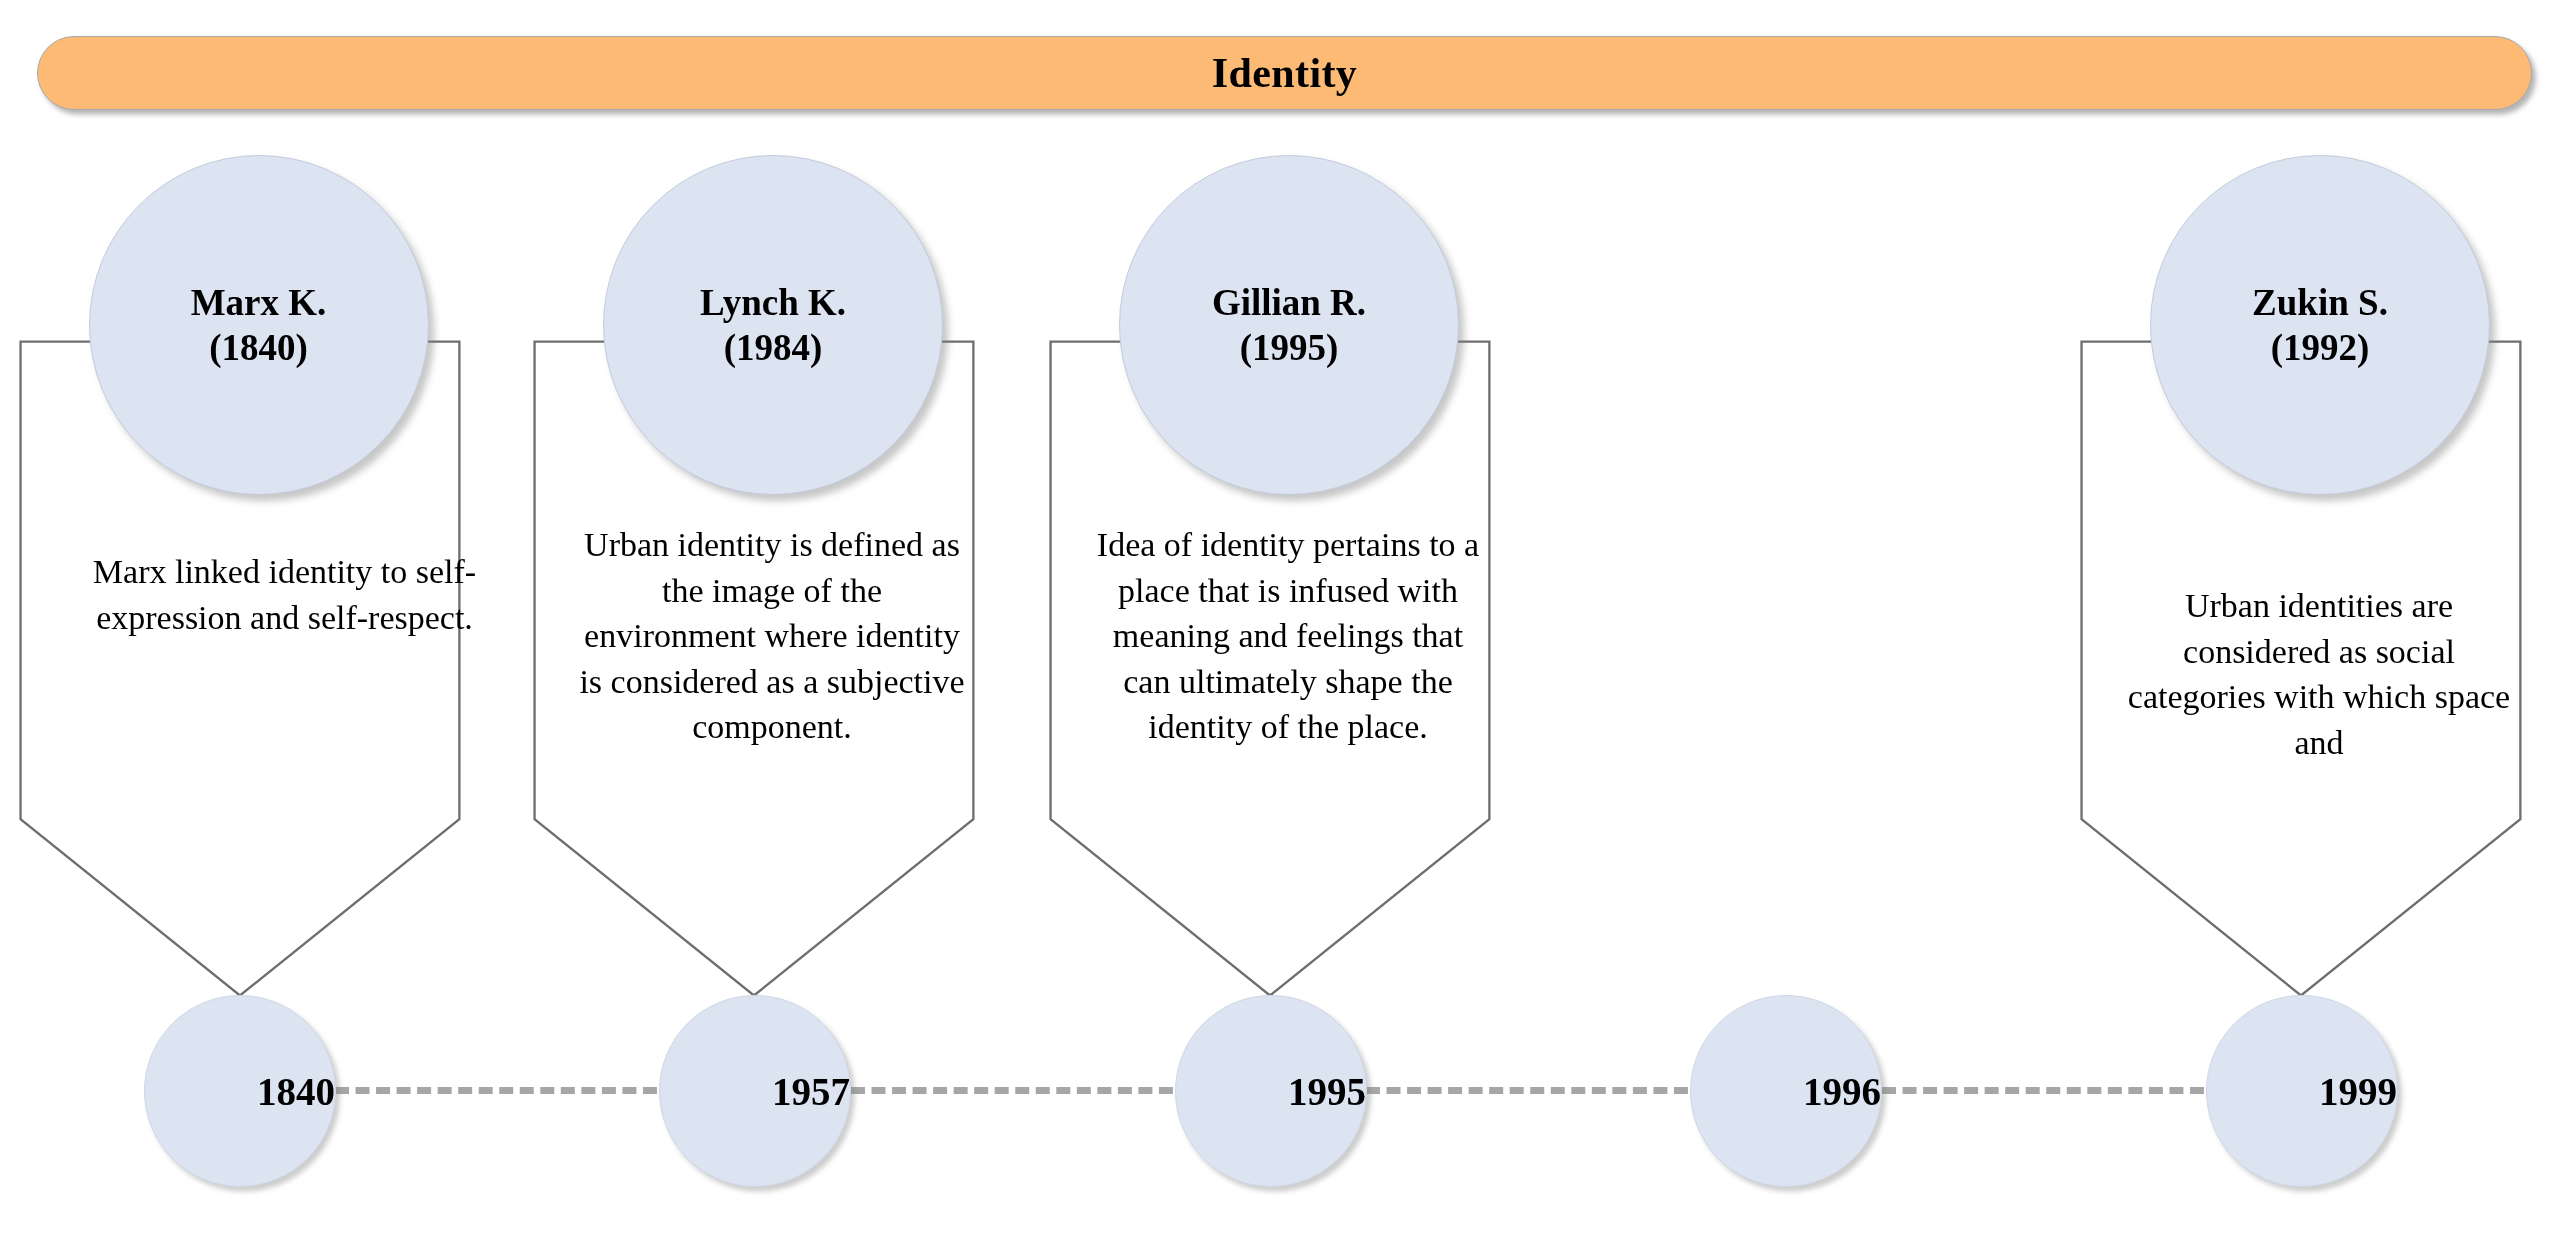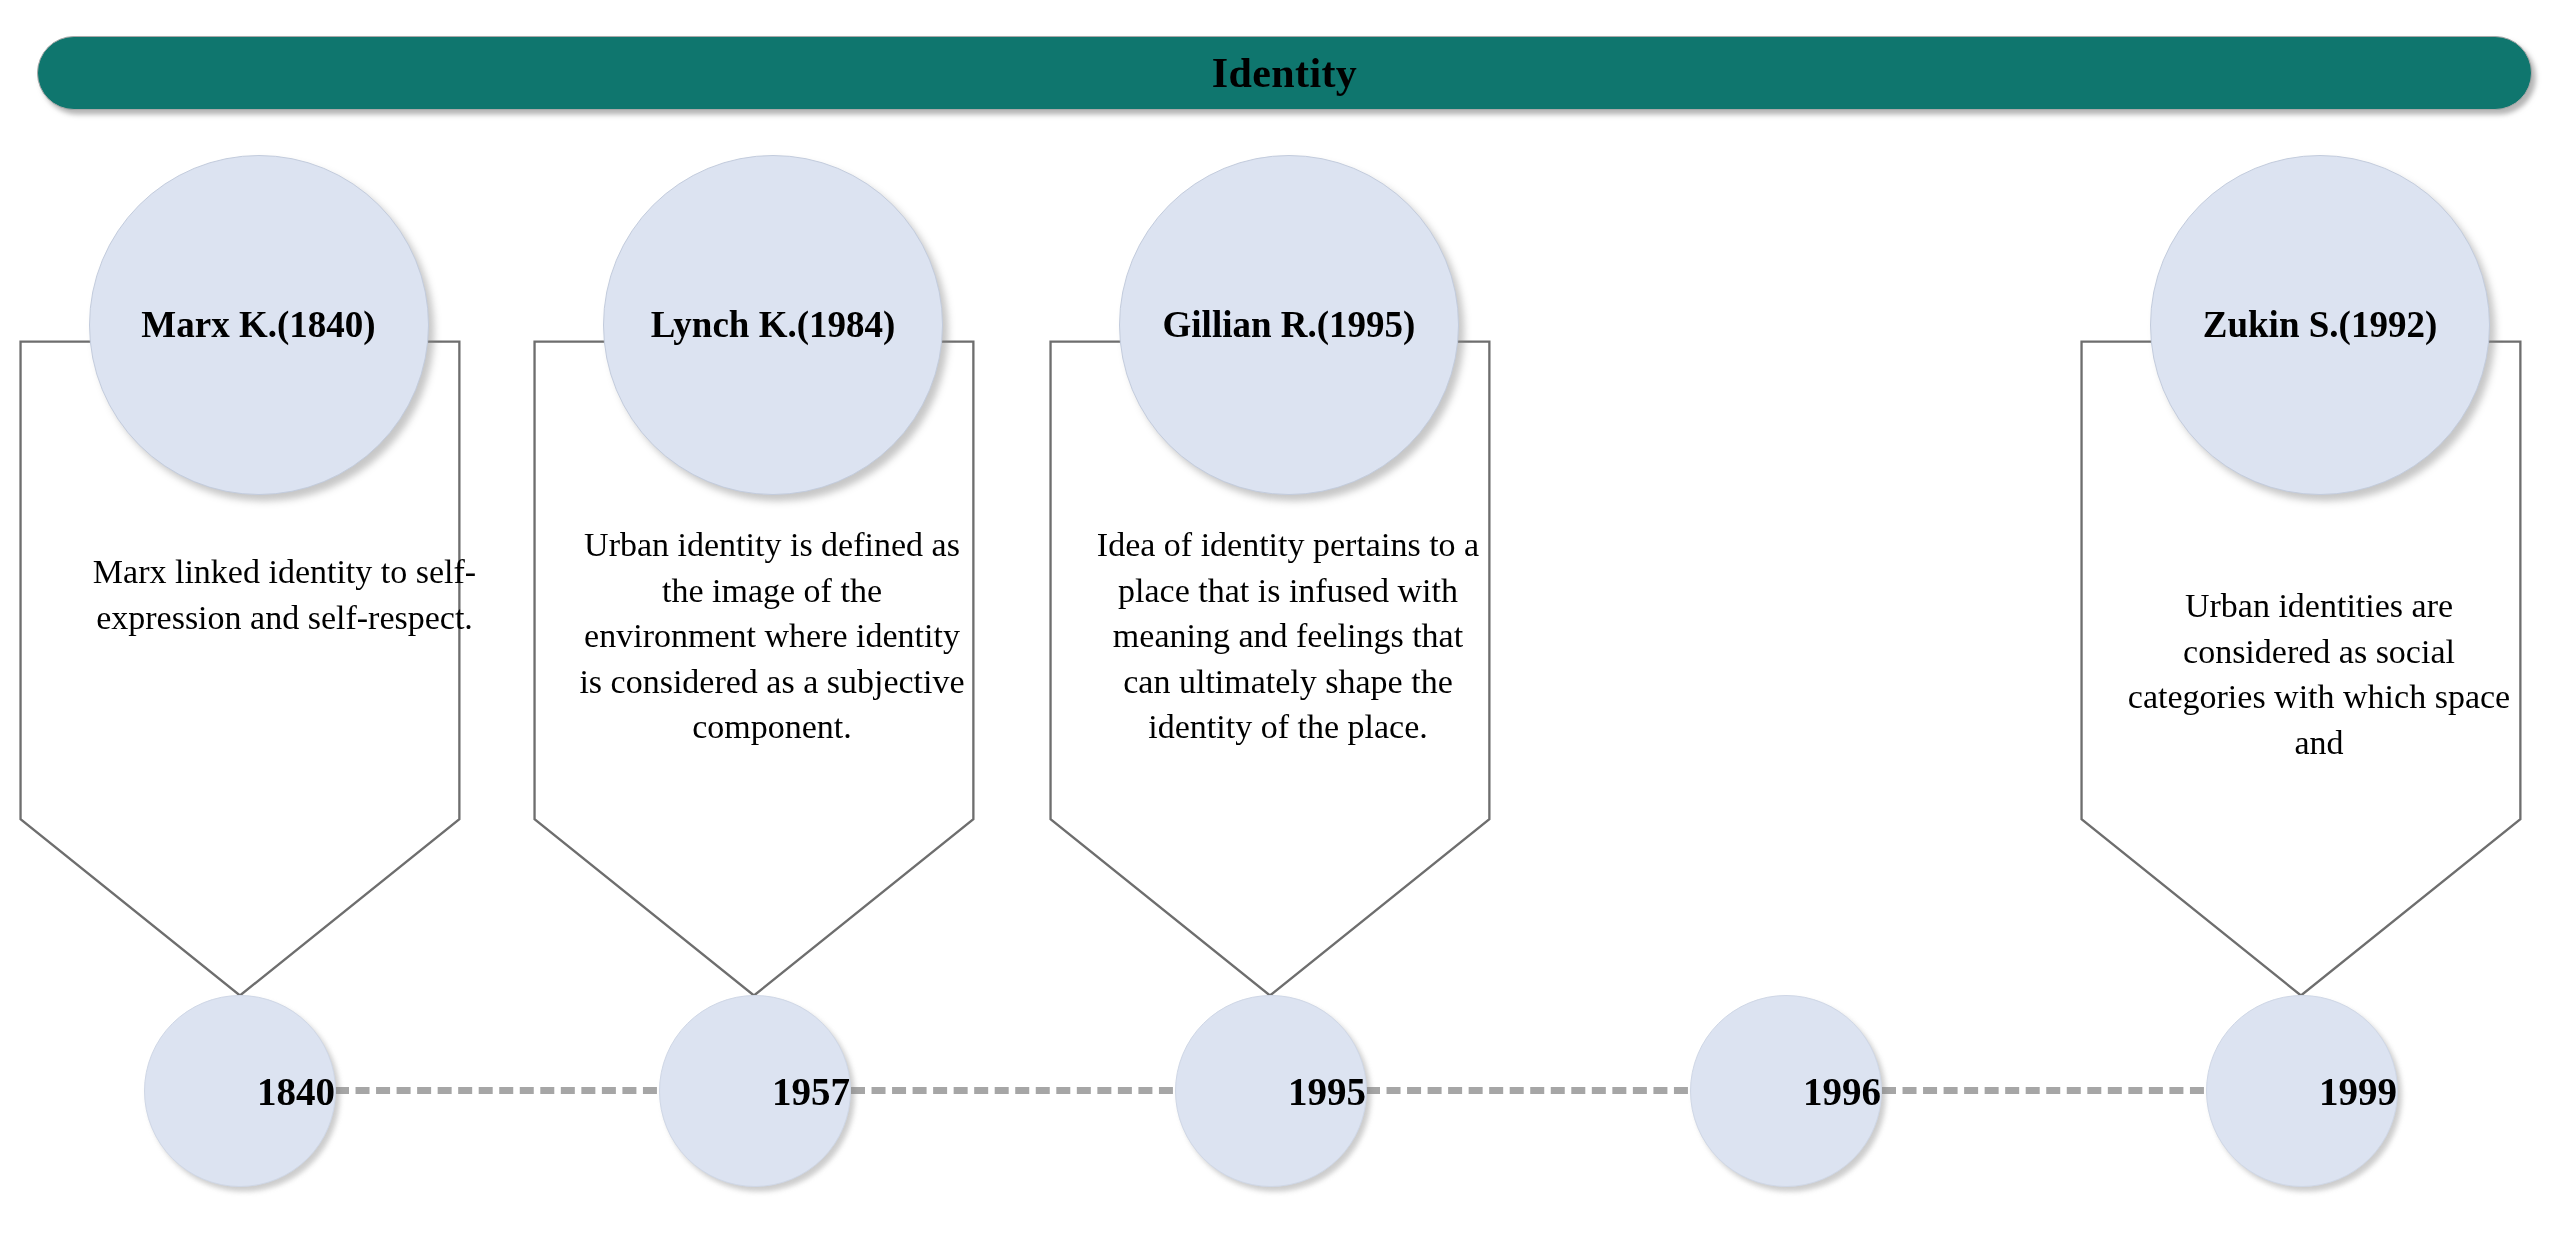--- a/index.html
+++ b/index.html
@@ -23,21 +23,21 @@
     height: 1236px;
   }
 
   
   .title-pill {
     position: absolute;
     left: 37px;
     top: 36px;
     width: 2495px;
     height: 74px;
-    background: #0f766e;
+    background: #fdba74;
     border: 1.5px solid #a9a9a9;
     border-radius: 46px;
     box-shadow: 3.9px 4.6px 5.4px rgba(120,120,120,0.55);
     display: flex;
     align-items: center;
     justify-content: center;
     box-sizing: border-box;
   }
   .title-text {
     font-size: 42px;
@@ -82,21 +82,21 @@
     position: absolute;
     left: 70px;
     top: 155px;
     width: 340px;
     height: 340px;
     border-radius: 50%;
     background: #dce3f1;
     border: 1.5px solid #c3ccdd;
     box-shadow: 5.4px 6.2px 7px rgba(130,130,130,0.45);
     display: flex;
-    flex-direction: row;
+    flex-direction: column;
     align-items: center;
     justify-content: center;
     box-sizing: border-box;
     z-index: 5;
   }
   .author-name {
     font-size: 37px;
     font-weight: bold;
     line-height: 1.22;
     text-align: center;

